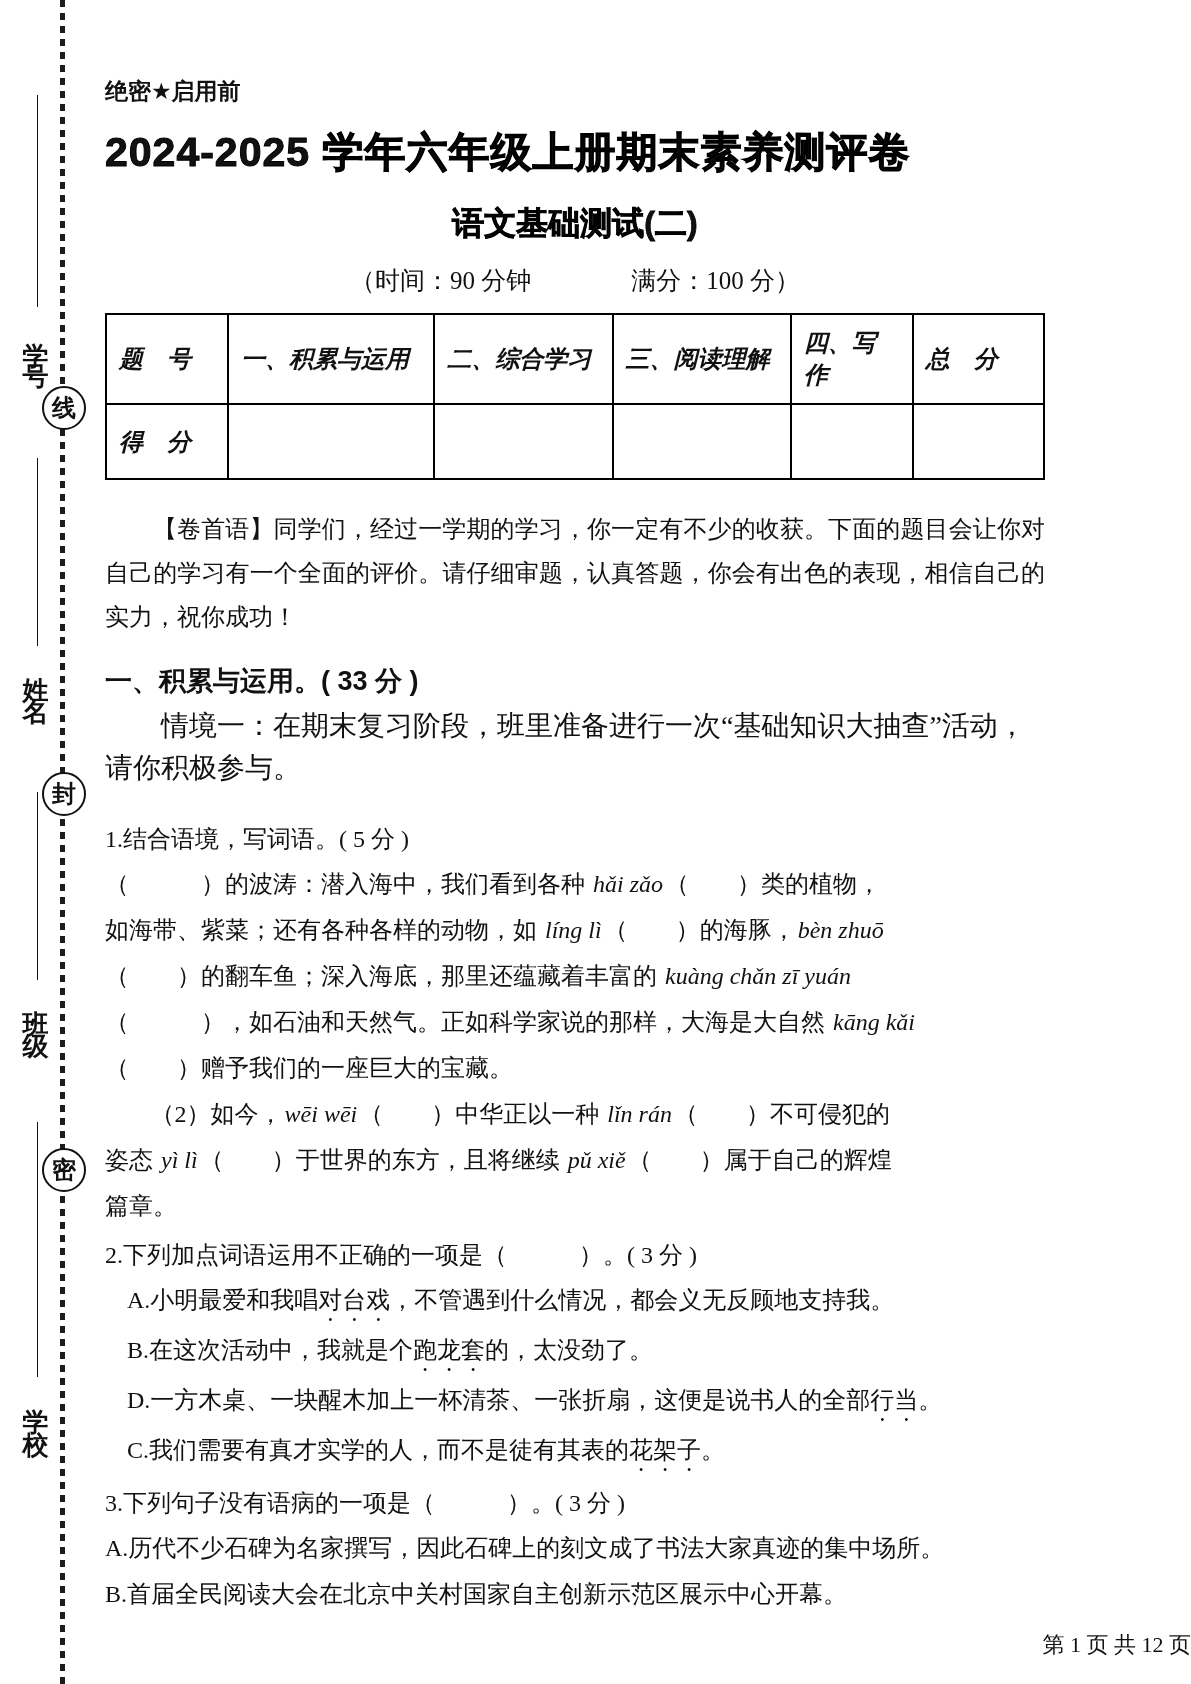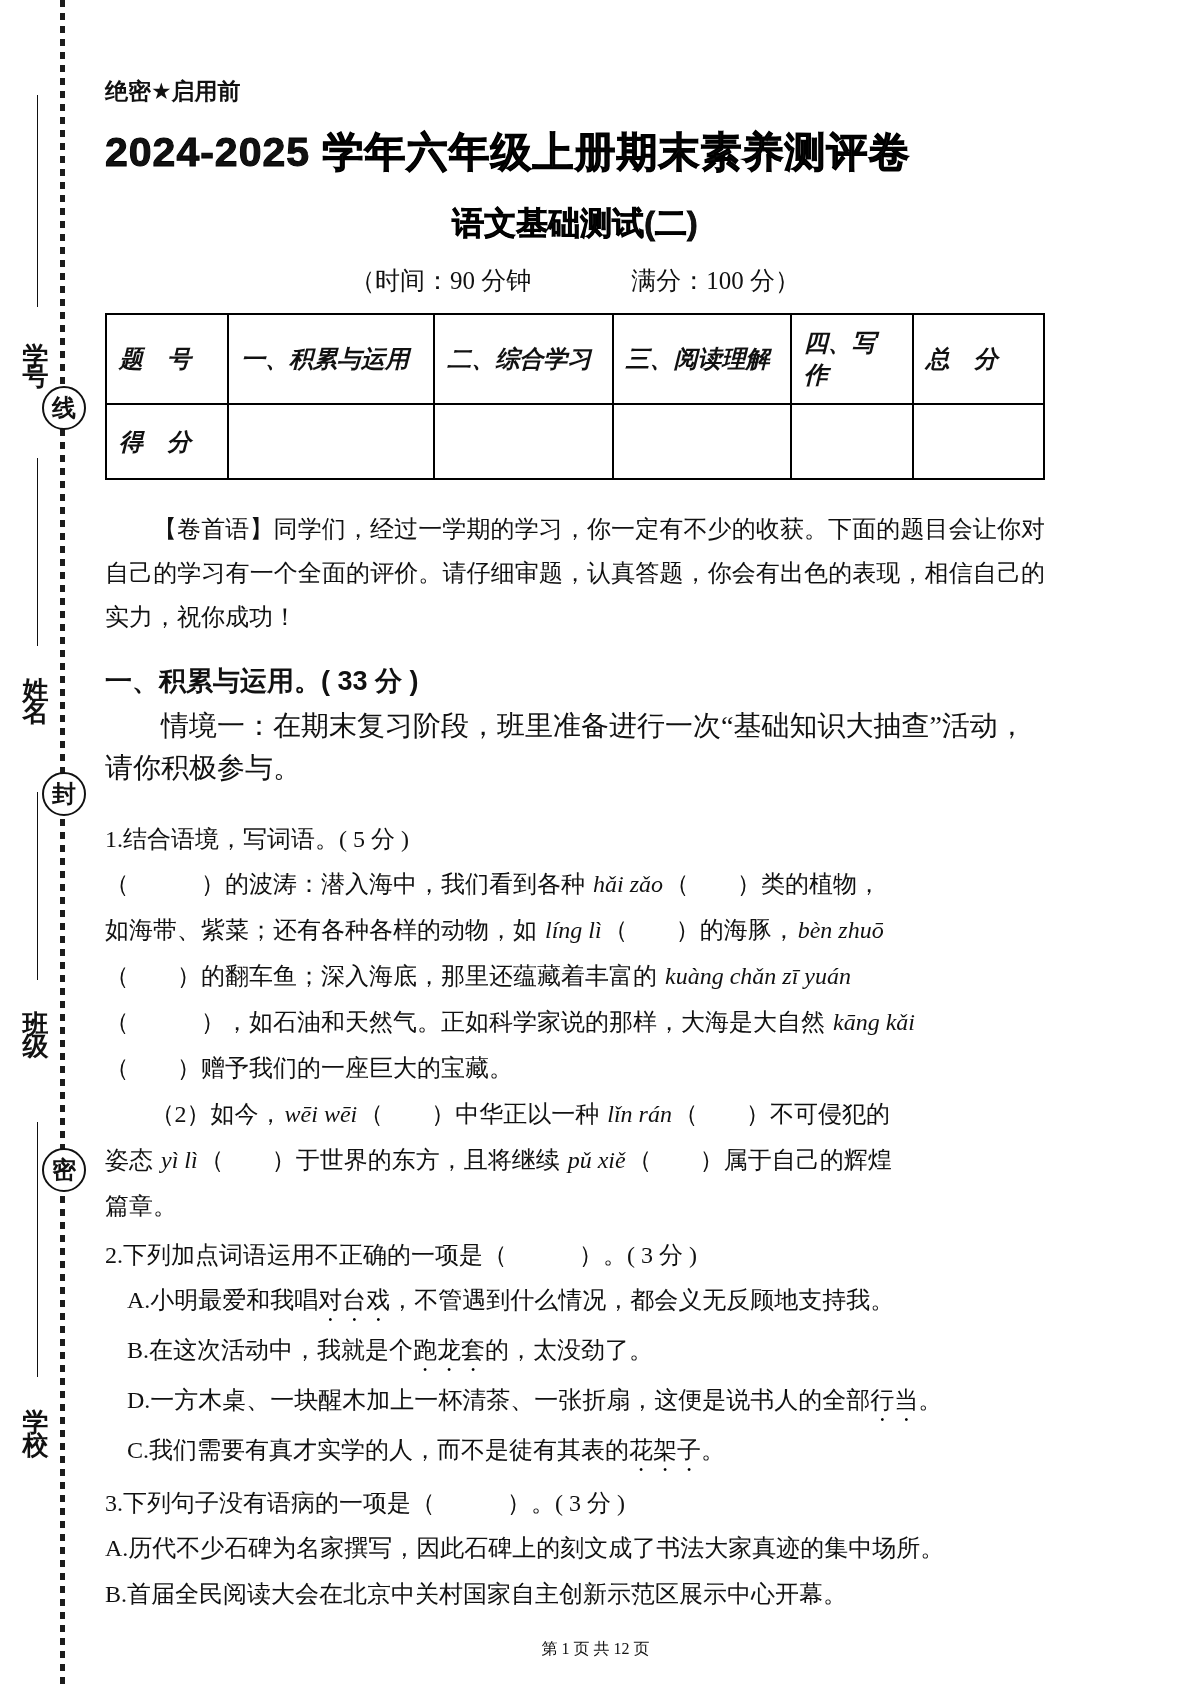--- a/index.html
+++ b/index.html
@@ -55,21 +55,21 @@
   .stem{margin-top:4px;font-size:24px;line-height:44px;}
   .bline{font-size:24px;line-height:46px;white-space:nowrap;}
   .indent{text-indent:1.9em;}
   .opt{padding-left:22px;}
   .py{font-style:italic;padding:0 2px;font-family:"Liberation Serif","DejaVu Serif",serif;}
   .em-dot{
     -webkit-text-emphasis:filled dot #000;
     -webkit-text-emphasis-position:under right;
     text-emphasis:filled dot #000;
     text-emphasis-position:under right;}
-  .footer{position:absolute;left:0;right:0;bottom:24px;text-align:center;font-size:16px;}
+  .footer{position:absolute;left:0;right:0;bottom:24px;text-align:right;font-size:22px;}
 </style>
 </head>
 <body>
 
 <div class="page">
 
   <div class="m-line l1"></div>
   <div class="m-label p1">学号</div>
   <div class="m-line l2"></div>
   <div class="m-label p2">姓名</div>

